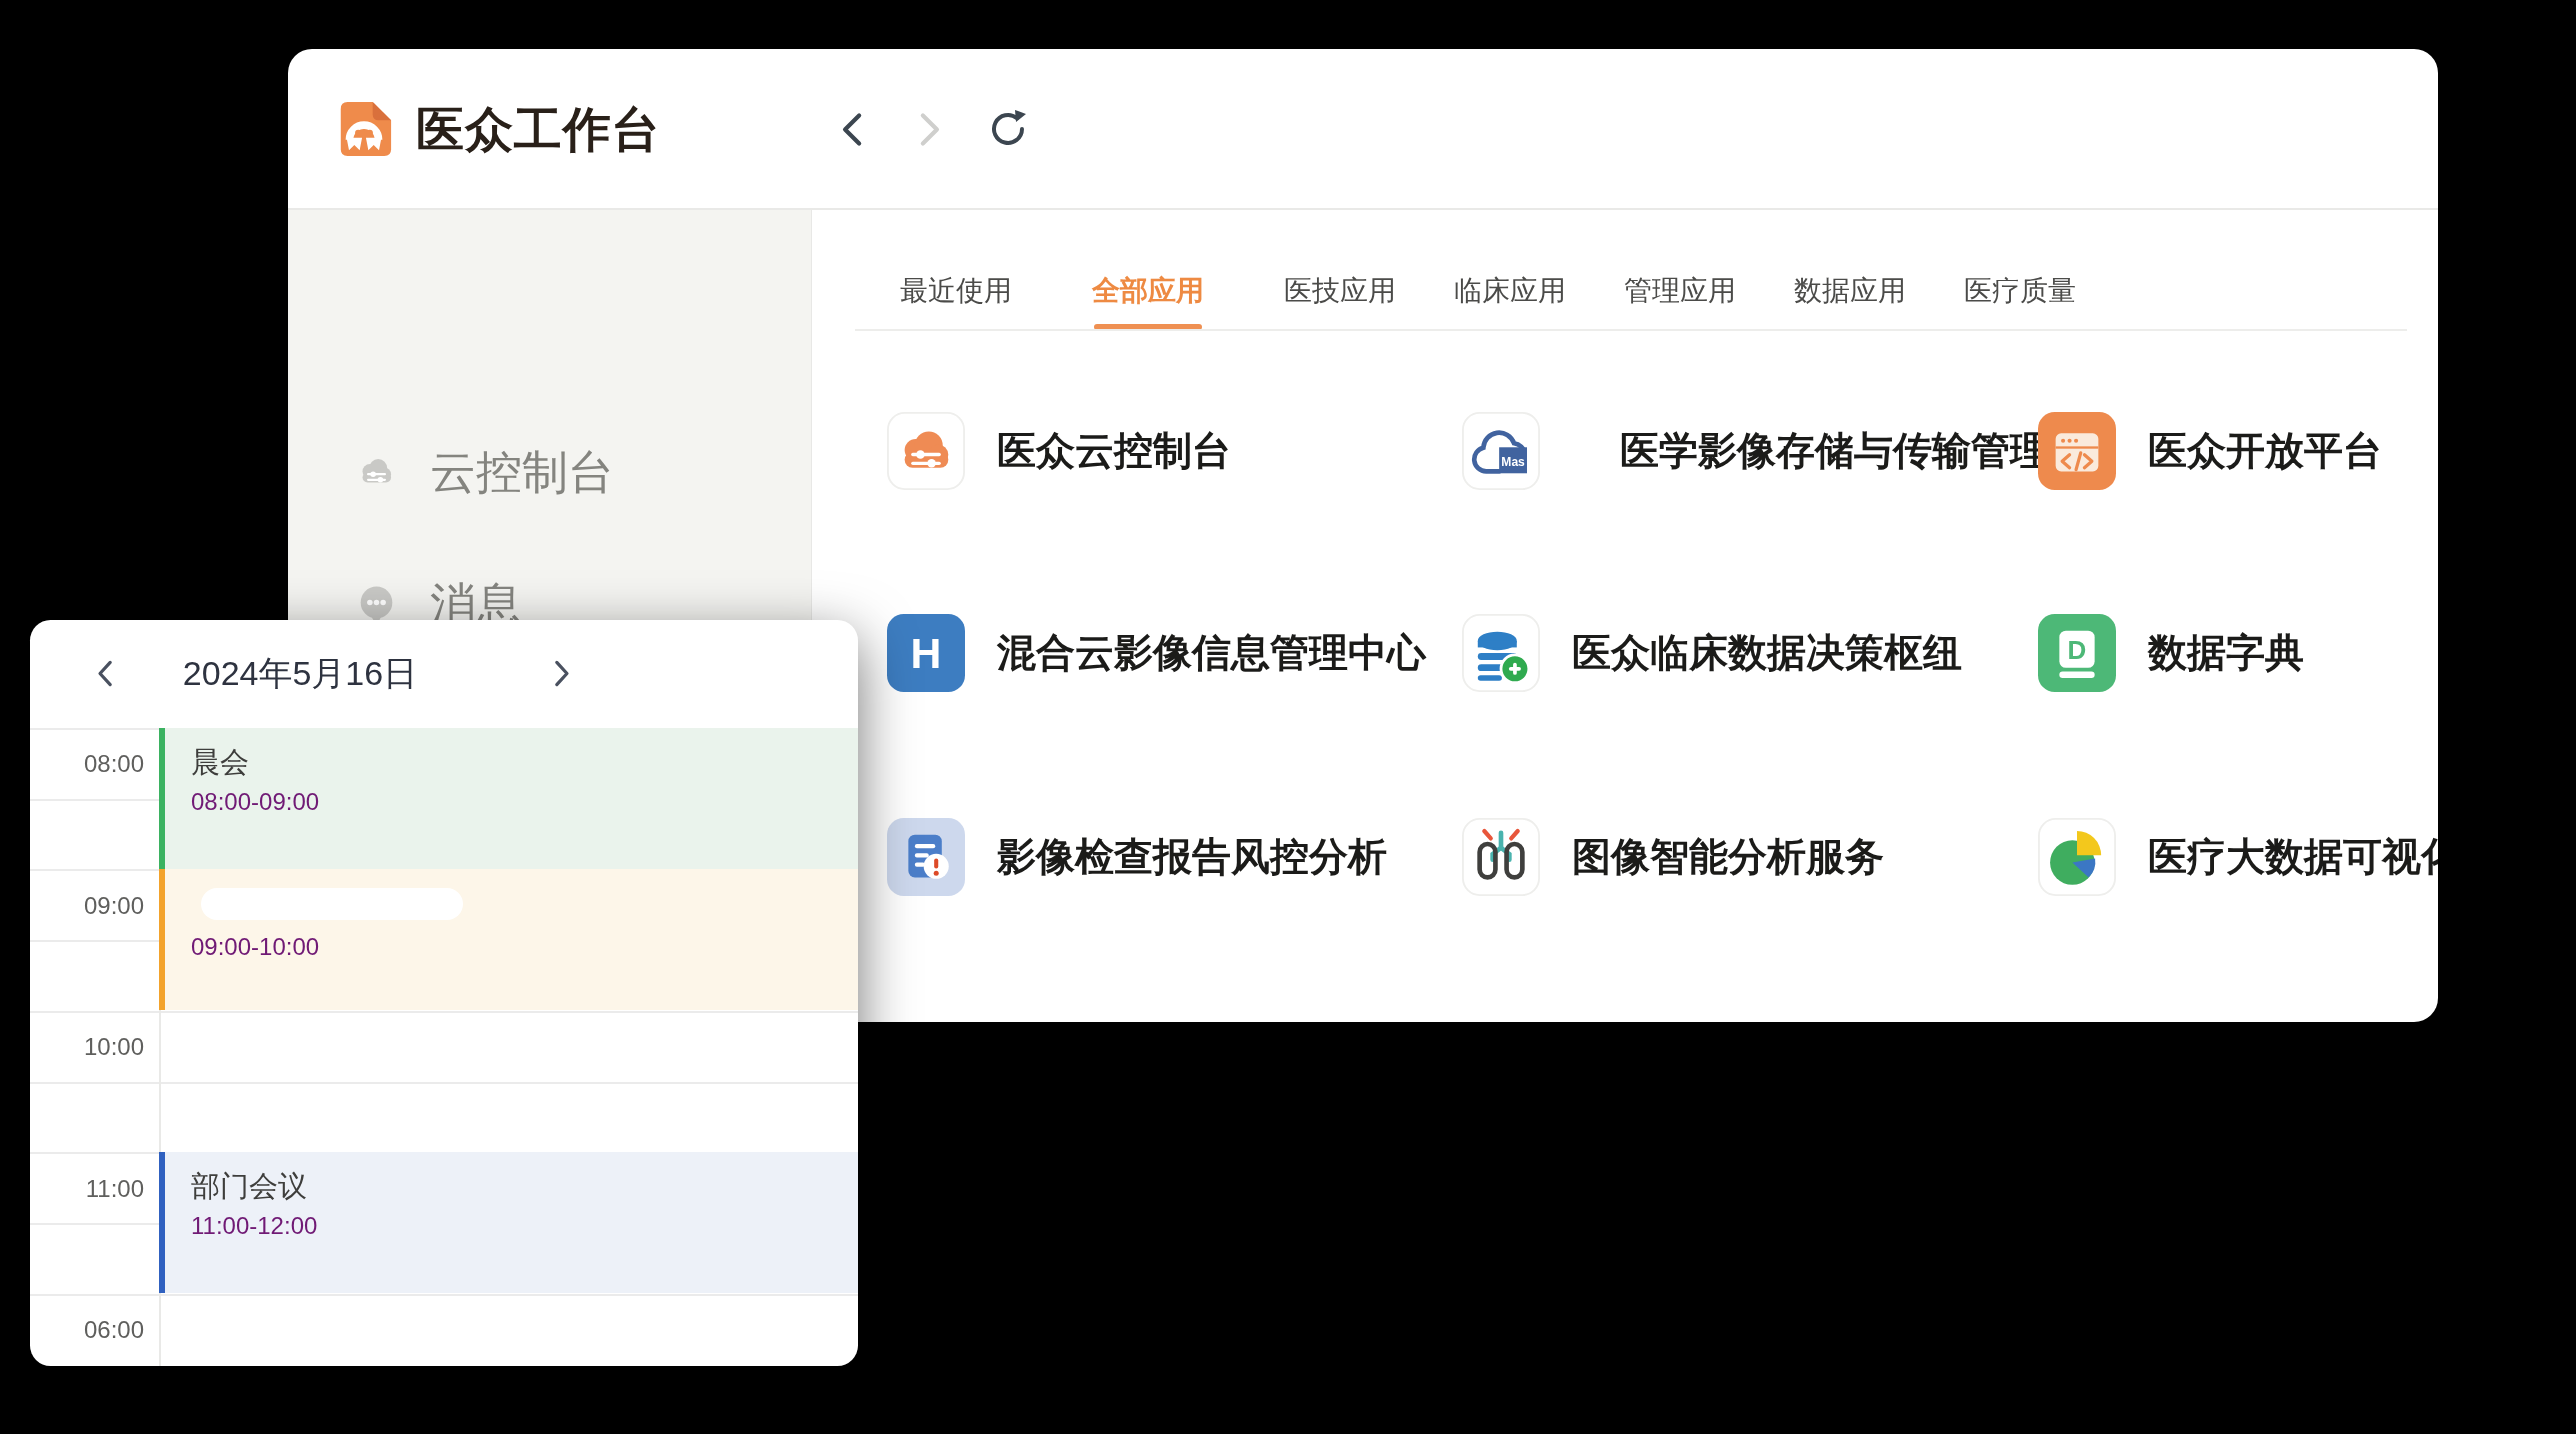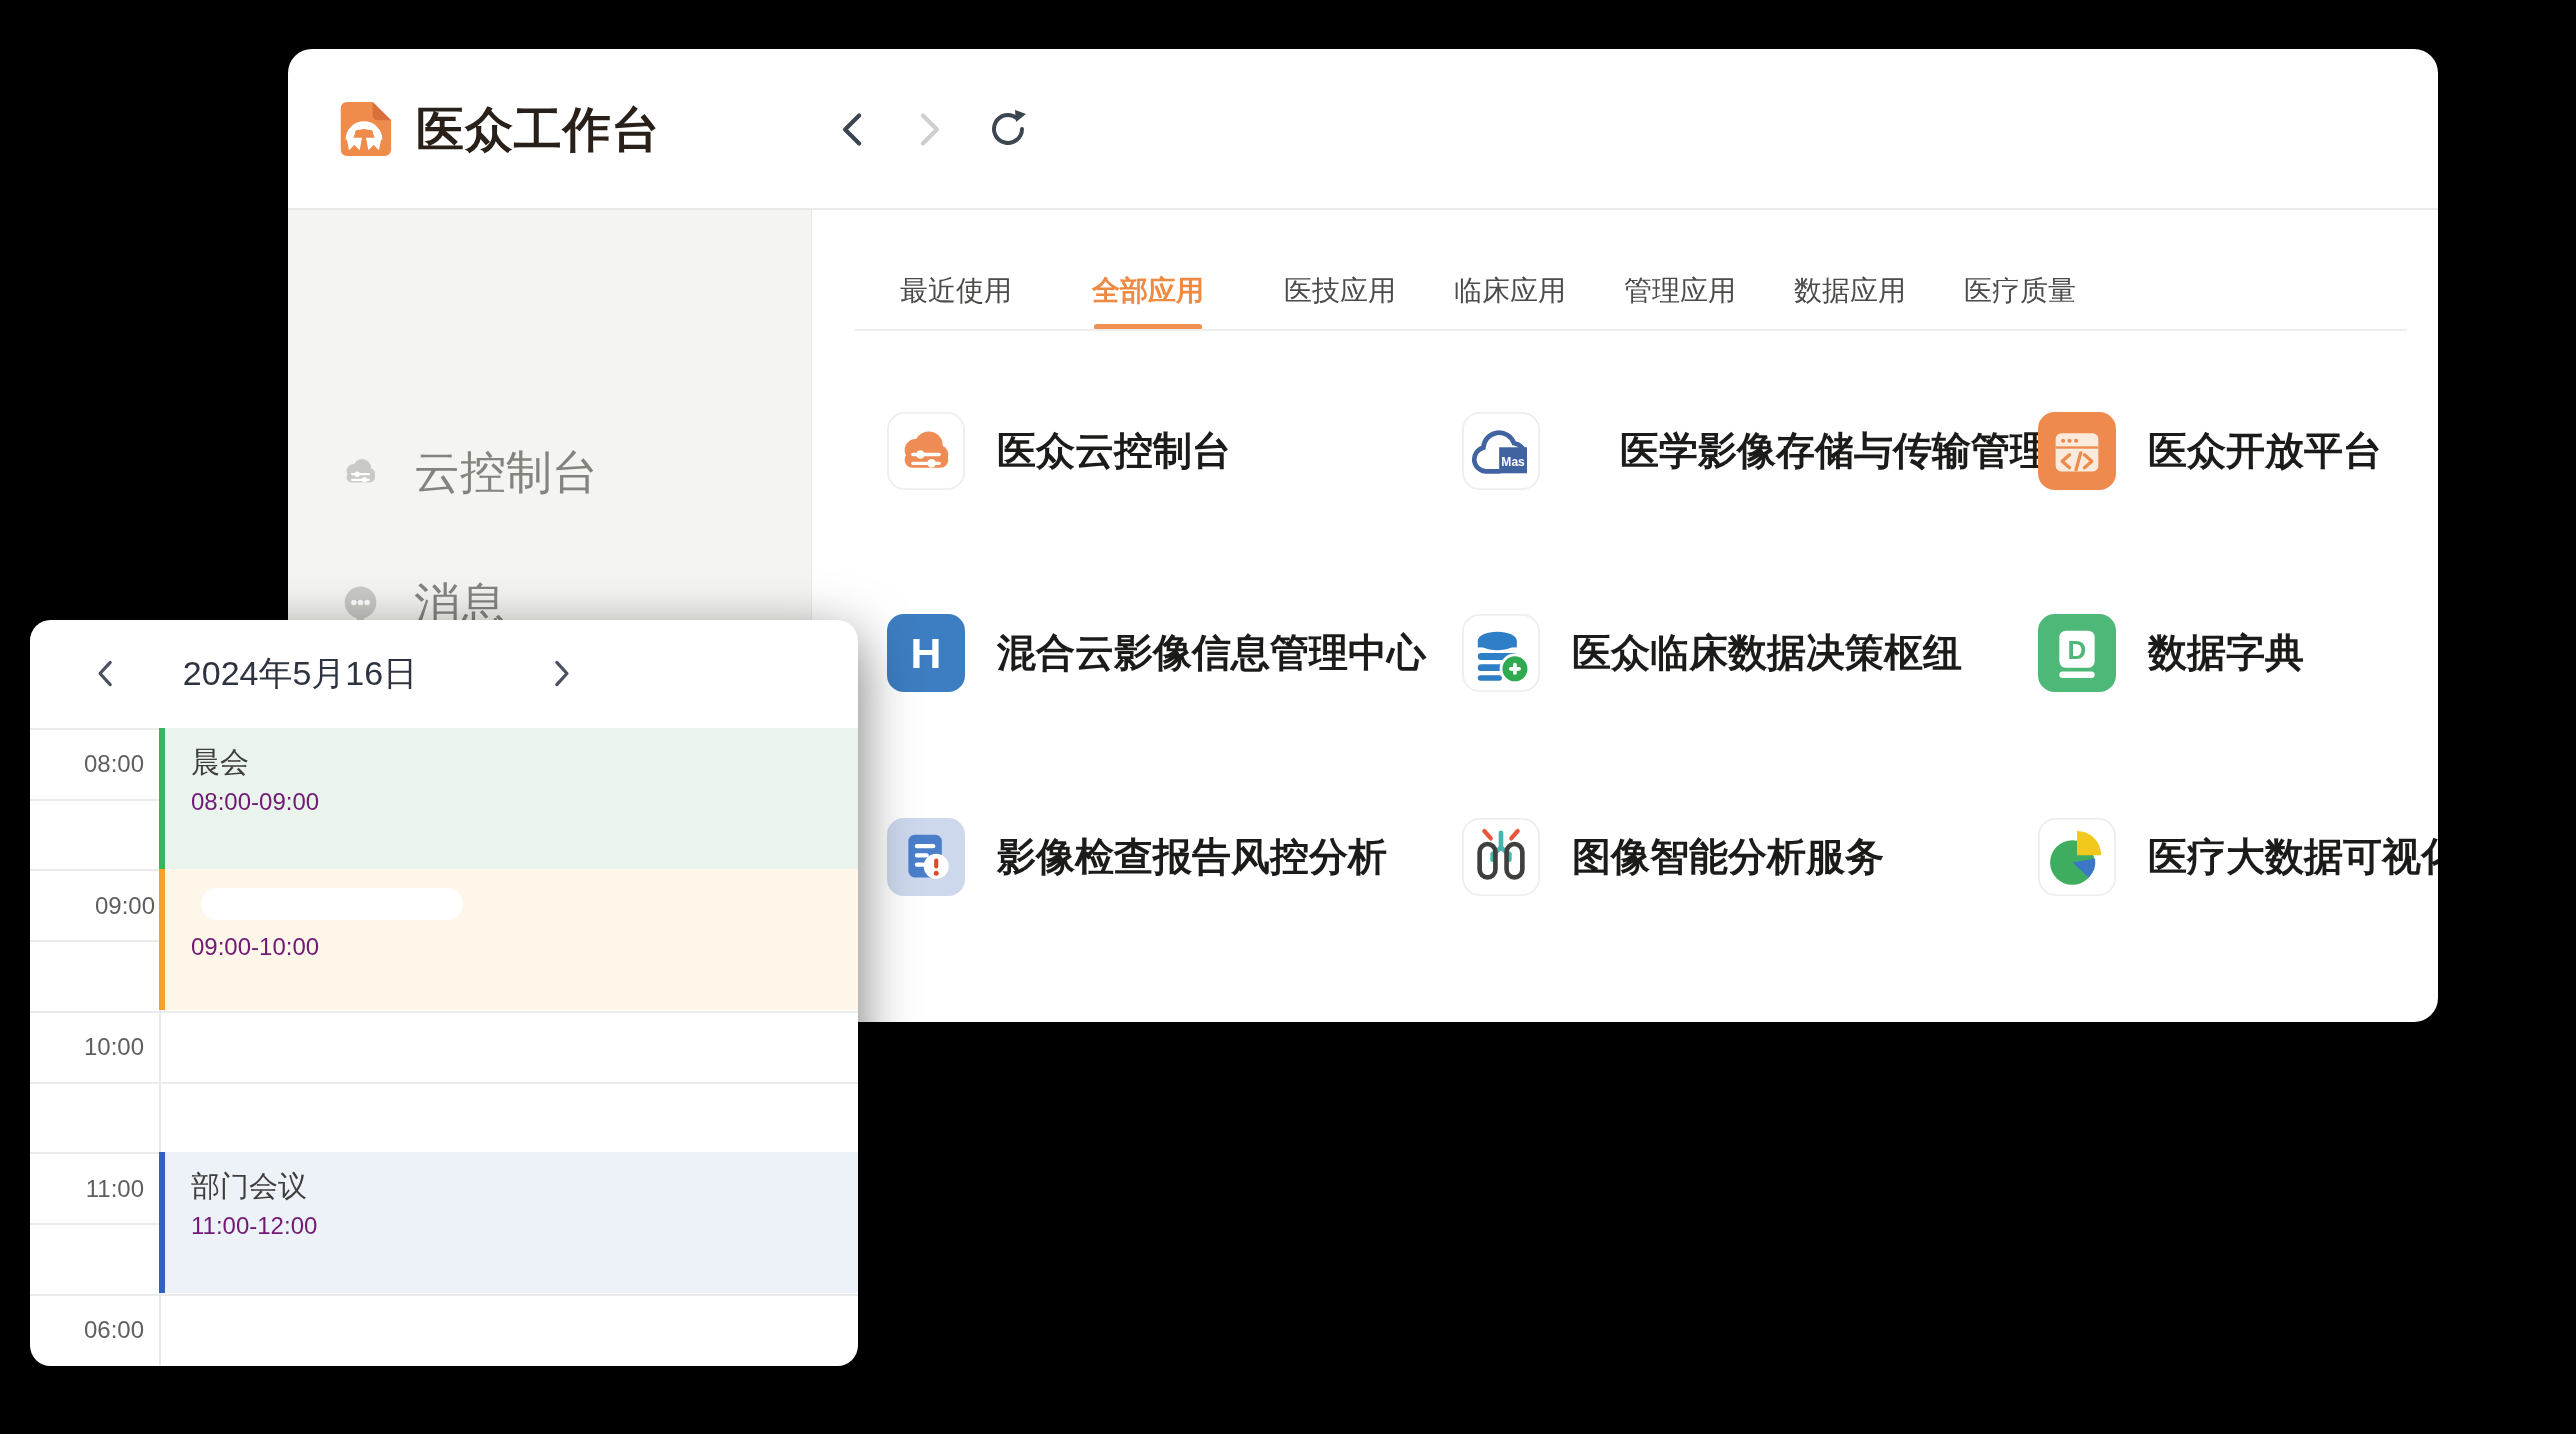--- a/index.html
+++ b/index.html
@@ -16,21 +16,21 @@
   .navbtn{position:absolute;top:58px;width:45px;height:45px;cursor:pointer;}
   .nav-back{left:543px;}
   .nav-fwd{left:618px;}
   .nav-refresh{left:696px;top:56px;width:48px;height:48px;}
   .header-divider{position:absolute;top:159px;left:0;right:0;height:1.9px;background:#e9e9e7;}
 
   
   .sidebar{position:absolute;top:161px;left:0;width:524px;bottom:0;background:#f4f4f1;
     border-right:1.9px solid #e8e8e6;box-sizing:border-box;}
   .side-item{position:absolute;left:0;width:100%;height:67px;display:flex;align-items:center;
-    padding-left:49px;box-sizing:border-box;cursor:pointer;font-family:Liberation Serif, serif;}
+    padding-left:65px;box-sizing:border-box;cursor:pointer;font-family:Liberation Serif, serif;}
   .si-1{top:229px;} .si-2{top:361px;} .si-3{top:492px;}
   .side-item svg{width:47px;height:47px;margin-right:30px;flex:none;}
   .side-label{font-size:46px;color:#84847f;}
 
   
   .tabs{position:absolute;left:612px;top:221px;height:41px;display:flex;align-items:center;}
   .tab{font-size:28px;color:#4b4b49;margin-right:58px;position:relative;white-space:nowrap;cursor:pointer;}
   .tab:nth-child(1),.tab:nth-child(2){margin-right:80px;}
   .tab.active{color:#ee8a42;font-weight:700;}
   .tab.active::after{content:"";position:absolute;left:1.9px;right:1.9px;bottom:-20.5px;height:6.5px;
@@ -51,21 +51,21 @@
   .cal-arrow{position:absolute;top:35px;width:37px;height:37px;cursor:pointer;}
   .cal-prev{left:58px;}
   .cal-next{left:512px;}
   .cal-date{position:absolute;left:112px;top:0;width:316px;height:108px;display:flex;
     align-items:center;justify-content:center;font-size:34px;color:#2e3340;font-weight:500;text-align:right;}
   .hline{position:absolute;left:0;right:0;height:1.9px;background:#ebebeb;}
   .h1{top:108px;}.h2{top:179px;}.h3{top:249px;}.h4{top:320px;}.h5{top:391px;}
   .h6{top:462px;}.h7{top:532px;}.h8{top:603px;}.h9{top:674px;}
   .vline{position:absolute;left:129px;top:108px;bottom:0;width:1.9px;background:#e9e9e7;}
   .time{position:absolute;left:0;width:114px;text-align:right;font-size:24px;color:#5f5f5d;line-height:28px;}
-  .t1{top:130px;}.t2{top:272px;padding-left:11px;}.t3{top:413px;}.t4{top:555px;}.t5{top:696px;}
+  .t1{top:130px;}.t2{top:272px;}.t3{top:413px;}.t4{top:555px;}.t5{top:696px;}
   .event{position:absolute;left:129px;right:0;height:141px;box-sizing:border-box;
     border-left:6.5px solid;padding:17px 16px 0 26px;cursor:pointer;}
   .e1{top:108px;background:#eaf3ec;border-color:#3bb261;}
   .e2{top:249px;background:#fdf6e9;border-color:#f3a32c;}
   .e3{top:532px;background:#edf1f8;border-color:#3061c0;}
   .etitle{font-size:29px;color:#3e3e3c;font-weight:500;line-height:34px;}
   .etime{font-size:24px;color:#701a75;margin-top:9.3px;}
   .pill{width:262px;height:32px;border-radius:16px;background:#fff;margin:1.9px 0 13px 10.2px;}
 </style>
 </head>

